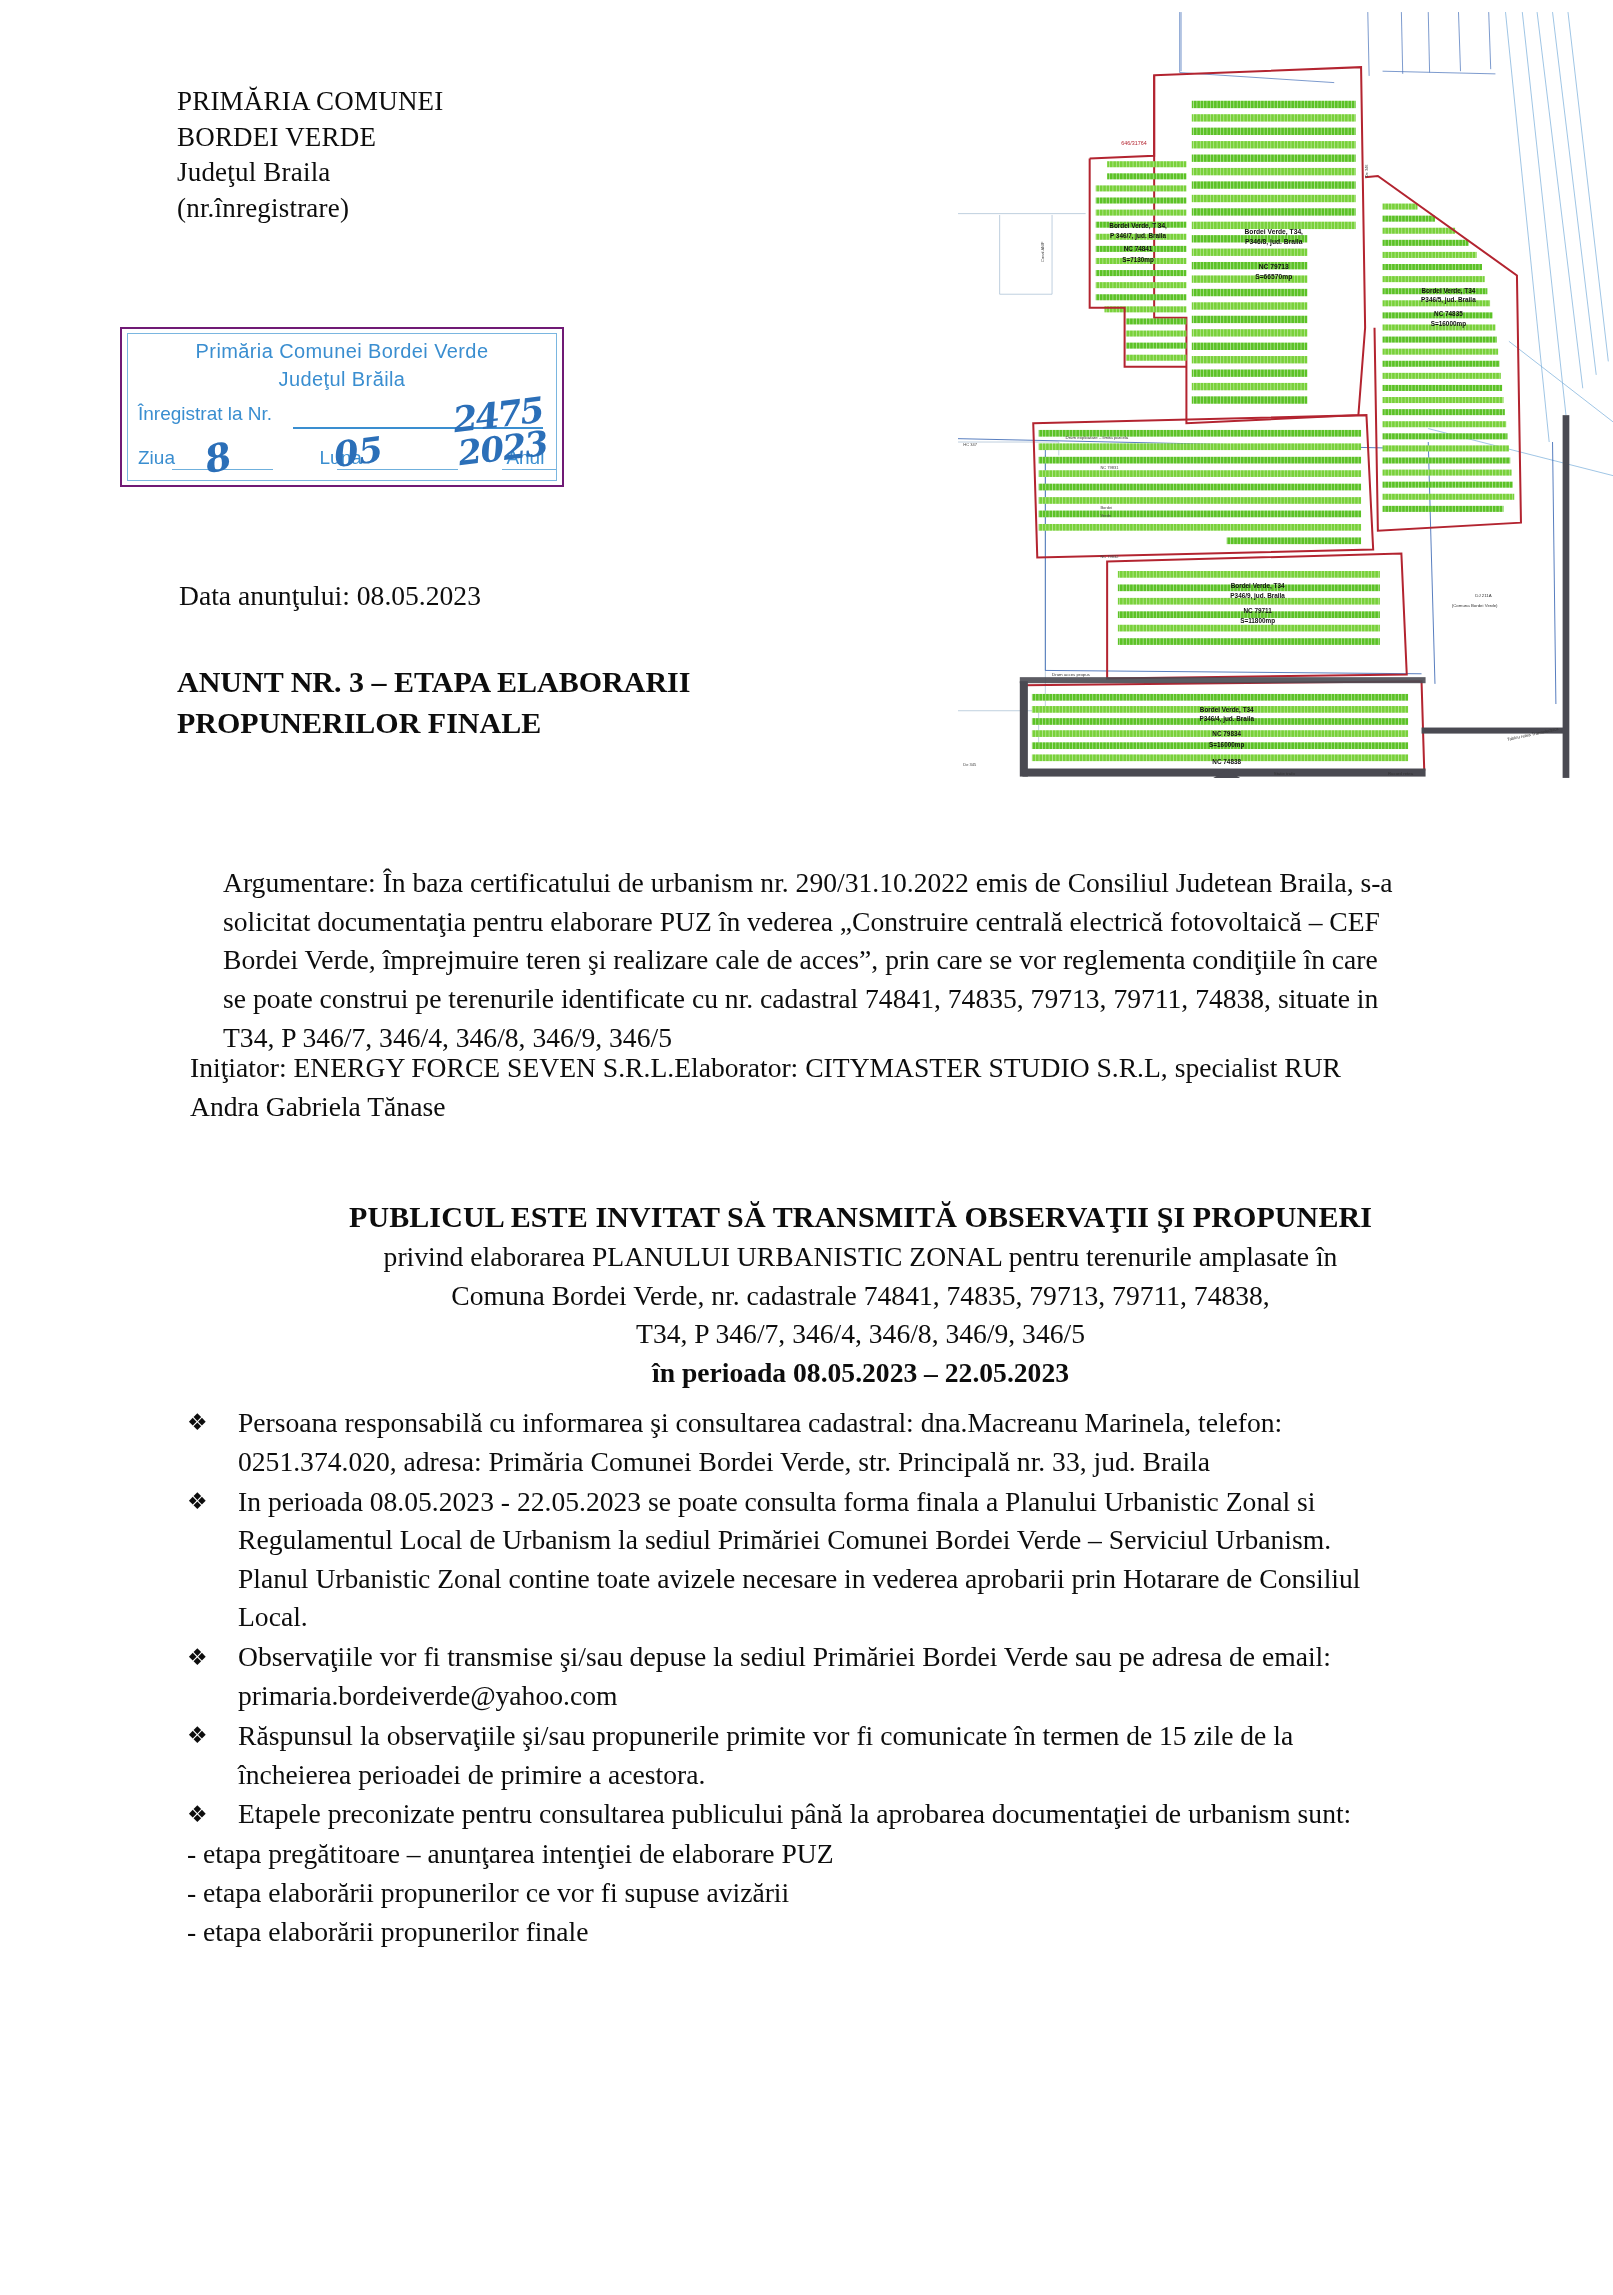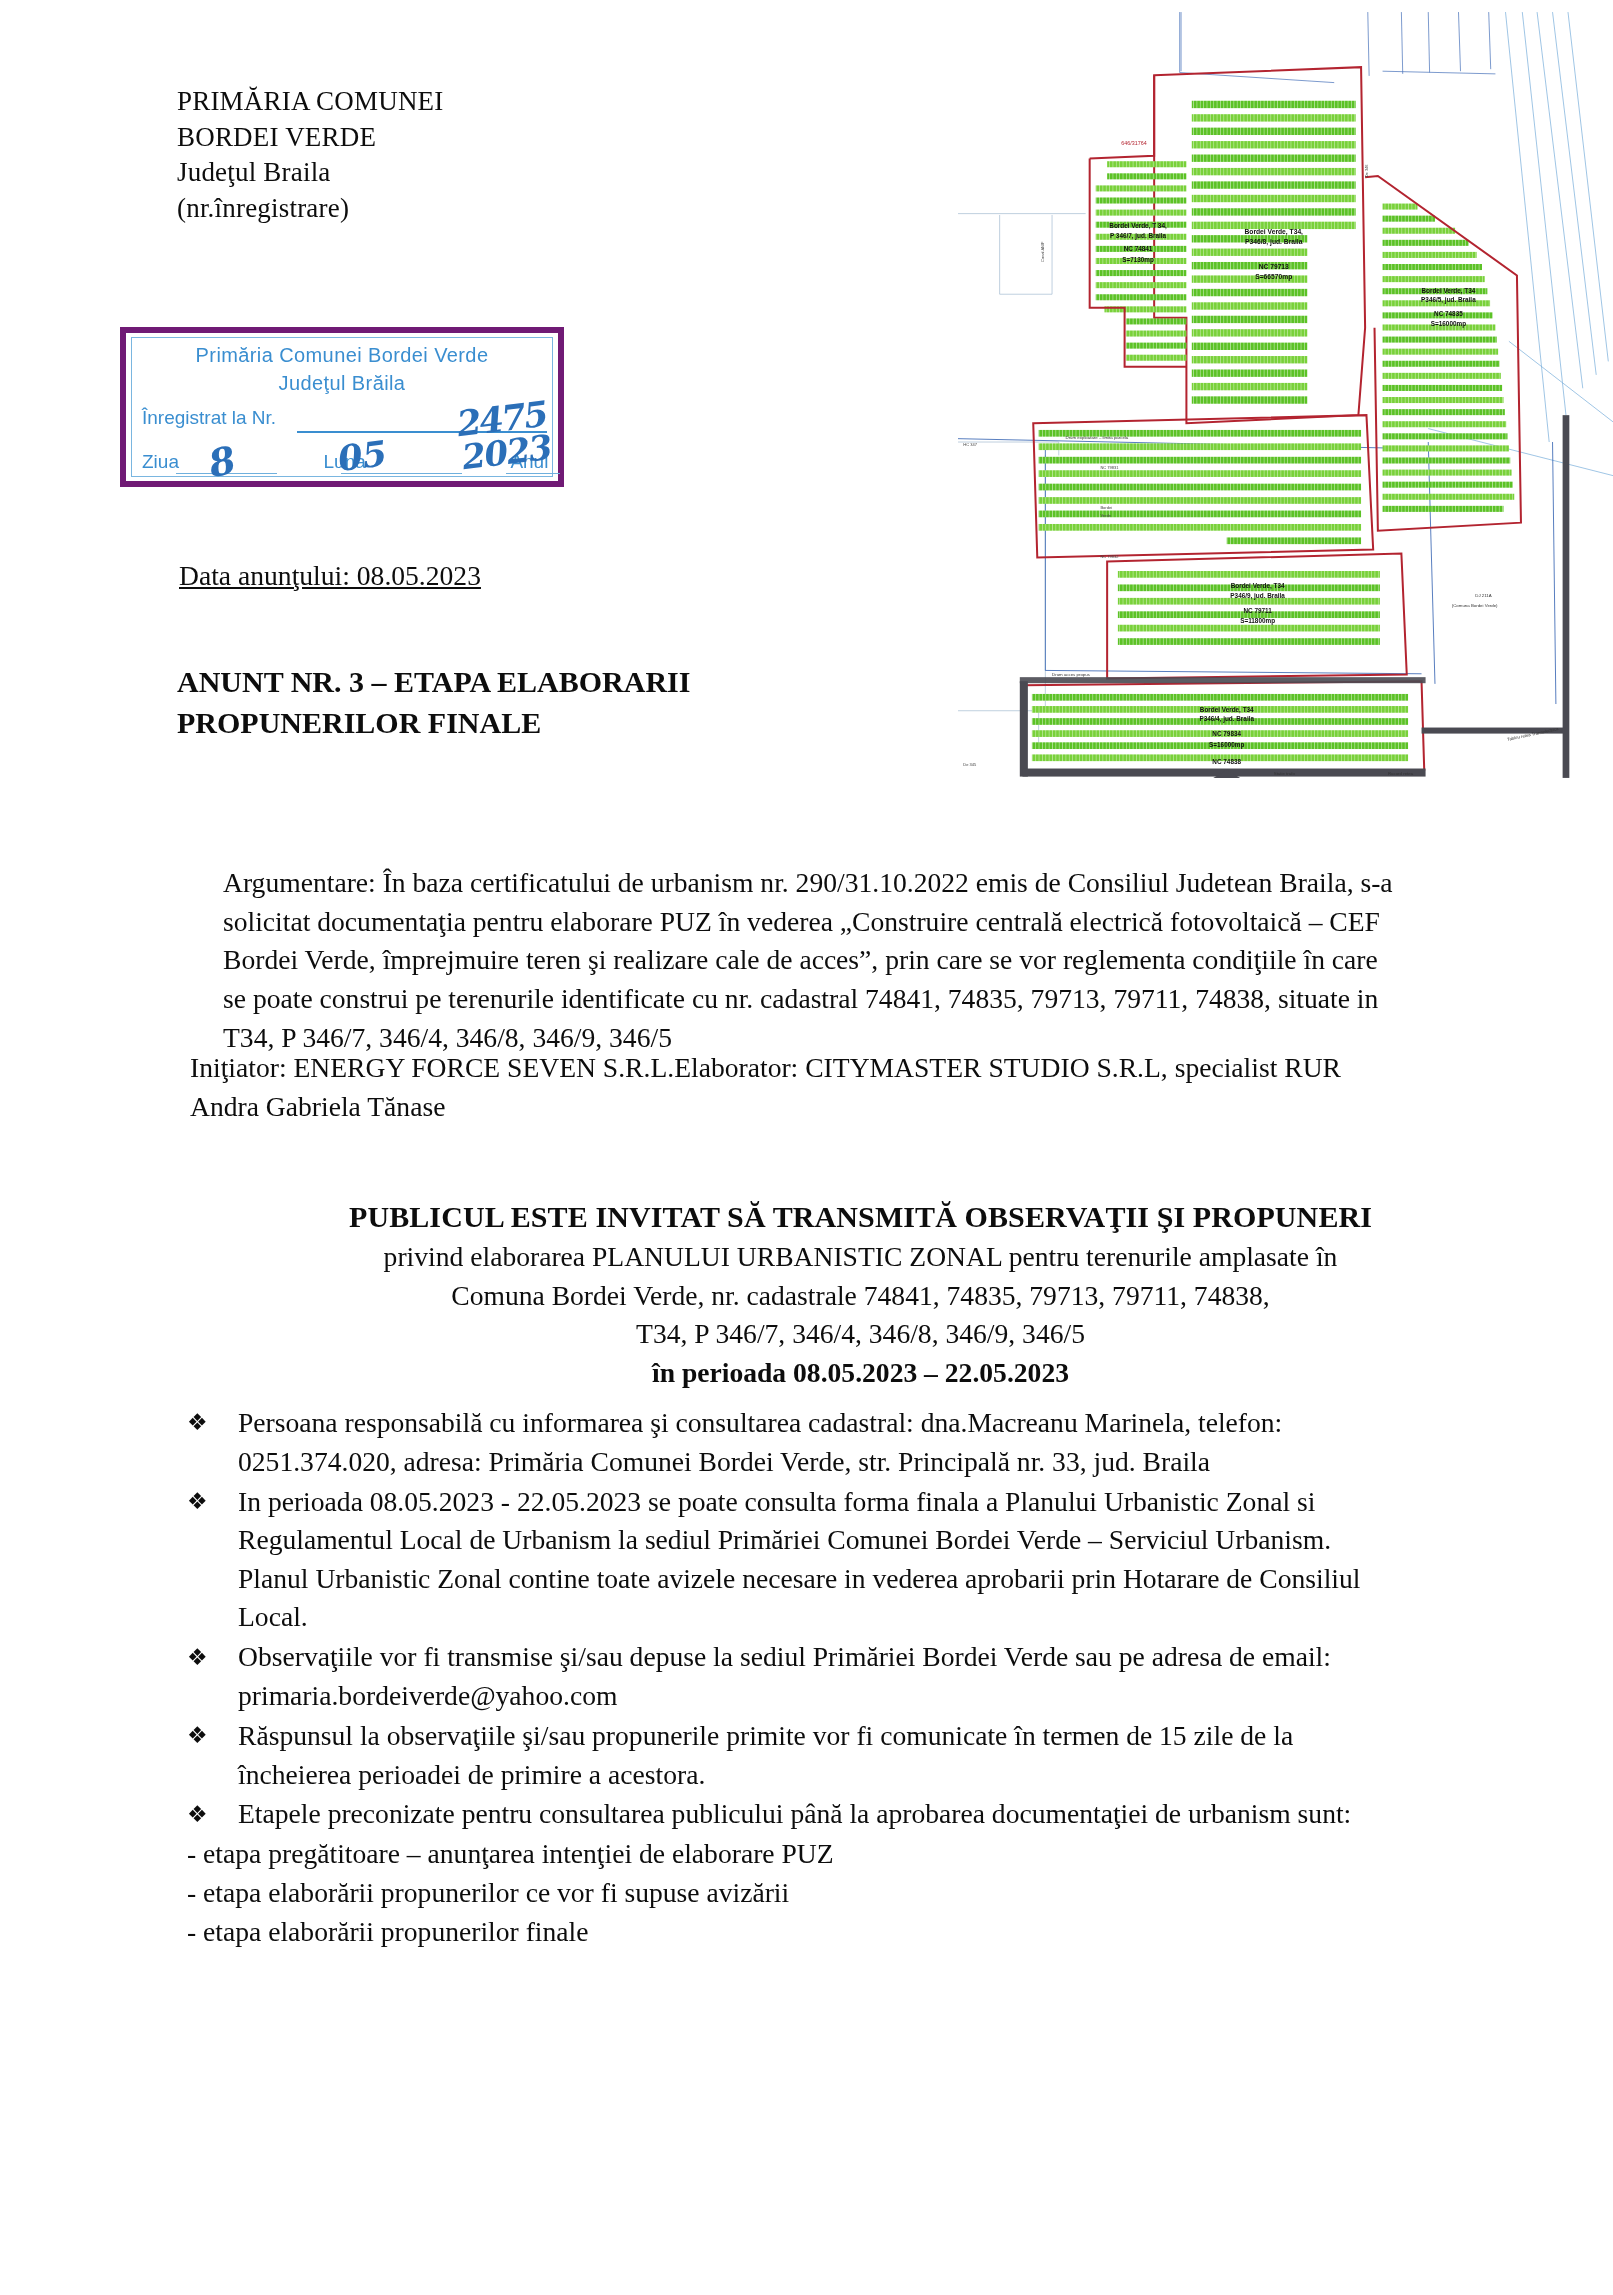--- a/index.html
+++ b/index.html
@@ -32,21 +32,21 @@
   }
   .letterhead div { white-space: nowrap; }
 
   
   .stamp {
     position: absolute;
     left: 120px;
     top: 327px;
     width: 444px;
     height: 160px;
-    border: 6px solid #701a75;
+    border: 2px solid #701a75;
     box-sizing: border-box;
     color: #3a8ed0;
     font-family: "Liberation Sans", sans-serif;
   }
   .stamp::before {
     content: "";
     position: absolute;
     left: 4.7px; top: 4px; right: 4.7px; bottom: 4px;
     border: 0.7px solid #7ab6e0;
     pointer-events: none;
@@ -101,23 +101,22 @@
   }
   .hand-2475 { left: 331px; top: 65px; font-size: 35px; letter-spacing: -2px; }
   .hand-2023 { left: 336px; top: 99px; font-size: 34px; letter-spacing: -1.3px; }
   .hand-ziua { left: 83px; top: 106px; font-size: 38px; transform: rotate(-12deg); }
   .hand-luna { left: 212px; top: 102px; font-size: 35px; }
 
   
   .data-anunt {
     position: absolute;
     left: 179px;
-    top: 560px;
+    top: 580px;
     font-size: 27.6px;
-    text-decoration: underline;
   }
   .anunt-title {
     position: absolute;
     left: 177px;
     top: 662px;
     width: 807px;
     font-size: 30px;
     font-weight: bold;
     line-height: 1.36;
   }

